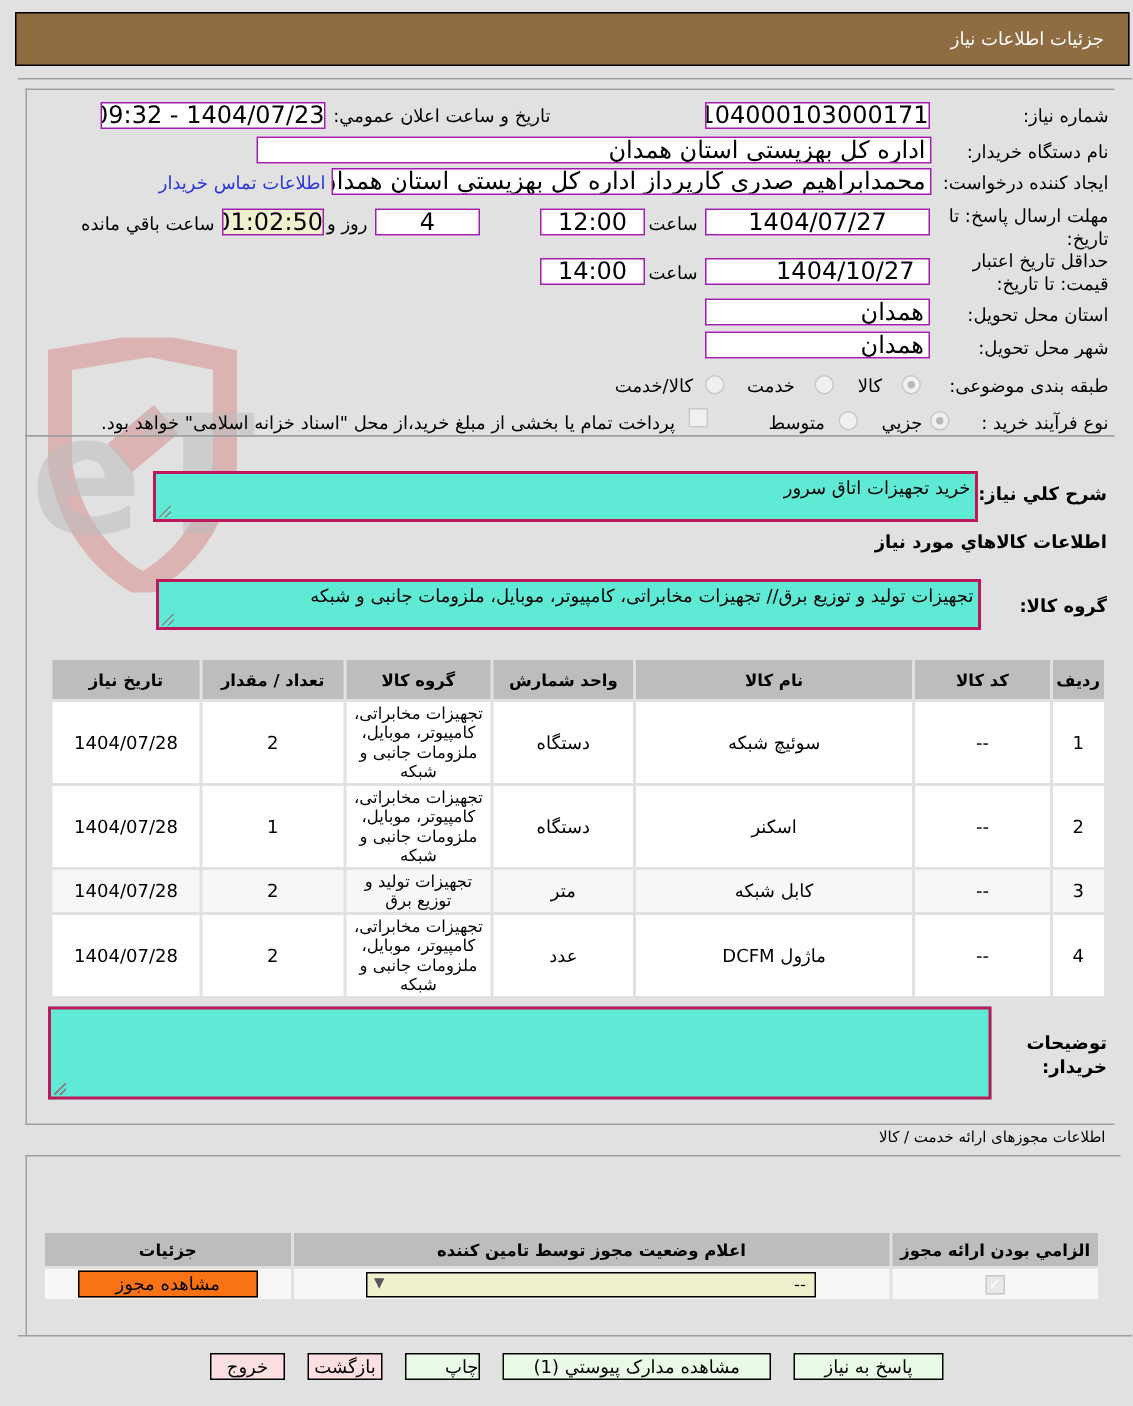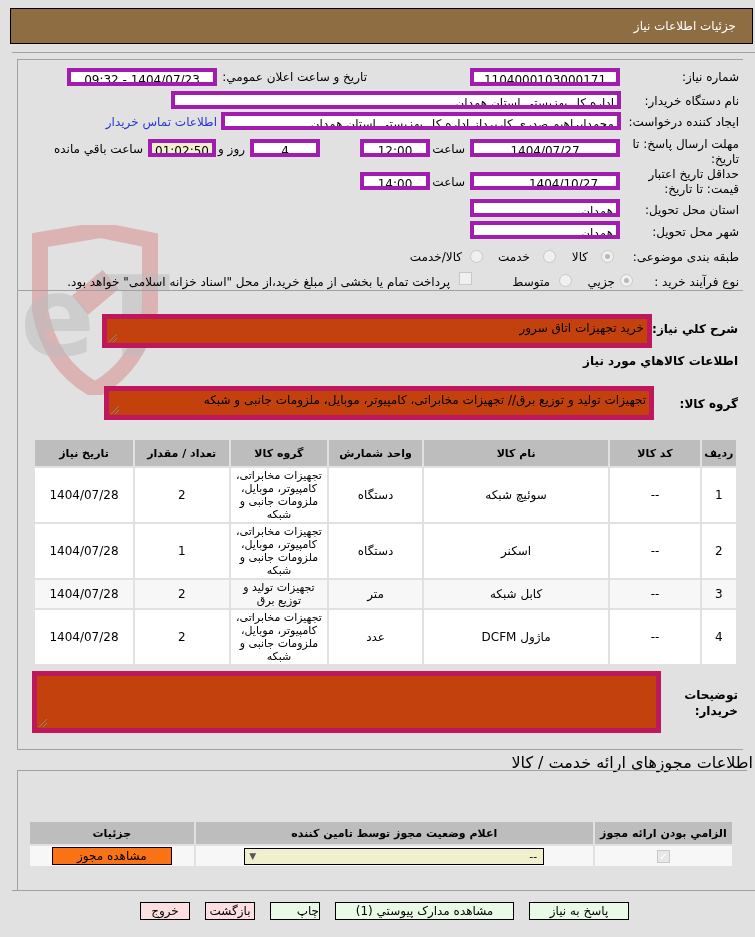--- a/index.html
+++ b/index.html
@@ -15,35 +15,35 @@
     background: #8e6d42; border: 1px solid #000;
   }
   .hdr-title { position: absolute; right: 16px; top: 10px; color: #fff; font-size: 12px; }
   .hdr-line { position: absolute; left: 12px; top: 52px; width: 743px; height: 1px; background: #a0a0a0; }
 
   .panel1 { position: absolute; left: 17px; top: 59px; width: 726px; height: 232px; border: 1px solid #a0a0a0; border-right: none; }
   .panel2 { position: absolute; left: 17px; top: 290px; width: 726px; height: 460px; border-left: 1px solid #a0a0a0; border-top: 1px solid #a0a0a0; border-bottom: 1px solid #a0a0a0; }
 
   .lbl { position: absolute; font-size: 12px; white-space: nowrap; }
   .box {
-    position: absolute; background: #fff; border: 4px solid #a21caf; height: 18px;
-    font-size: 12px; line-height: 16px; text-align: center; white-space: nowrap; overflow: hidden;
+    position: absolute; background: #fff; border: 1px solid #a21caf; height: 18px;
+    font-size: 16px; line-height: 16px; text-align: center; white-space: nowrap; overflow: hidden;
   }
   .box.r { text-align: right; padding-right: 3px; }
   .box.yellow { background: #f0f0cf; }
   .link { position: absolute; color: #2a35d6; font-size: 12px; white-space: nowrap; }
   .radio {
     position: absolute; width: 13px; height: 13px; border-radius: 50%;
     border: 1px solid #c8c8c8; background: #f0f0f0;
   }
   .radio.on::after { content: ""; position: absolute; left: 3px; top: 3px; width: 5px; height: 5px; border-radius: 50%; background: #b8b8b8; }
   .chk { position: absolute; width: 13px; height: 13px; border: 1px solid #c8c8c8; background: #f0f0f0; }
   .bold { font-weight: bold; }
   textarea, .ta {
-    position: absolute; background: #c2410c; border: 5px solid #be185d; font-size: 12px;
+    position: absolute; background: #5eead4; border: 2px solid #be185d; font-size: 12px;
     direction: rtl; text-align: right; padding: 2px 3px; overflow: hidden; line-height: 15px;
   }
   .grip { position: absolute; left: 2px; bottom: 1px; width: 8px; height: 8px;
     background: linear-gradient(135deg, transparent 45%, #888 45%, #888 55%, transparent 55%, transparent 70%, #888 70%, #888 80%, transparent 80%); }
 
   table.items { position: absolute; left: 33px; top: 438px; width: 705px; border-collapse: collapse; font-size: 12px; }
   table.items th { background: #bdbdbd; font-weight: bold; height: 28px; border: 2px solid #e1e1e1; font-size: 11px; }
   table.items td { background: #fff; border: 2px solid #e1e1e1; text-align: center; vertical-align: middle; }
   table.items tr.alt td { background: #f7f7f7; }
   .groupcell { font-size: 11px; line-height: 13px; }
@@ -184,21 +184,21 @@
       <td>1404/07/28</td>
     </tr>
   </tbody>
 </table>
 
 <span class="lbl bold" style="right:17px;top:687px;width:45px;white-space:normal;line-height:16px;">توضيحات خريدار:</span>
 <div class="ta" style="left:32px;top:671px;width:629px;height:62px;font-size:11px;line-height:14px;">
   <span class="grip"></span>
 </div>
 
-<span class="lbl" style="right:2px;top:753px;font-size:16px;text-align:center;">اطلاعات مجوزهای ارائه خدمت / کالا</span>
+<span class="lbl" style="right:18px;top:753px;font-size:10px;text-align:center;">اطلاعات مجوزهای ارائه خدمت / کالا</span>
 <div class="lic-panel"></div>
 <table class="lic">
   <thead>
     <tr>
       <th style="width:140px;">الزامي بودن ارائه مجوز</th>
       <th style="width:400px;">اعلام وضعيت مجوز توسط تامين کننده</th>
       <th style="width:166px;">جزئيات</th>
     </tr>
   </thead>
   <tbody>

